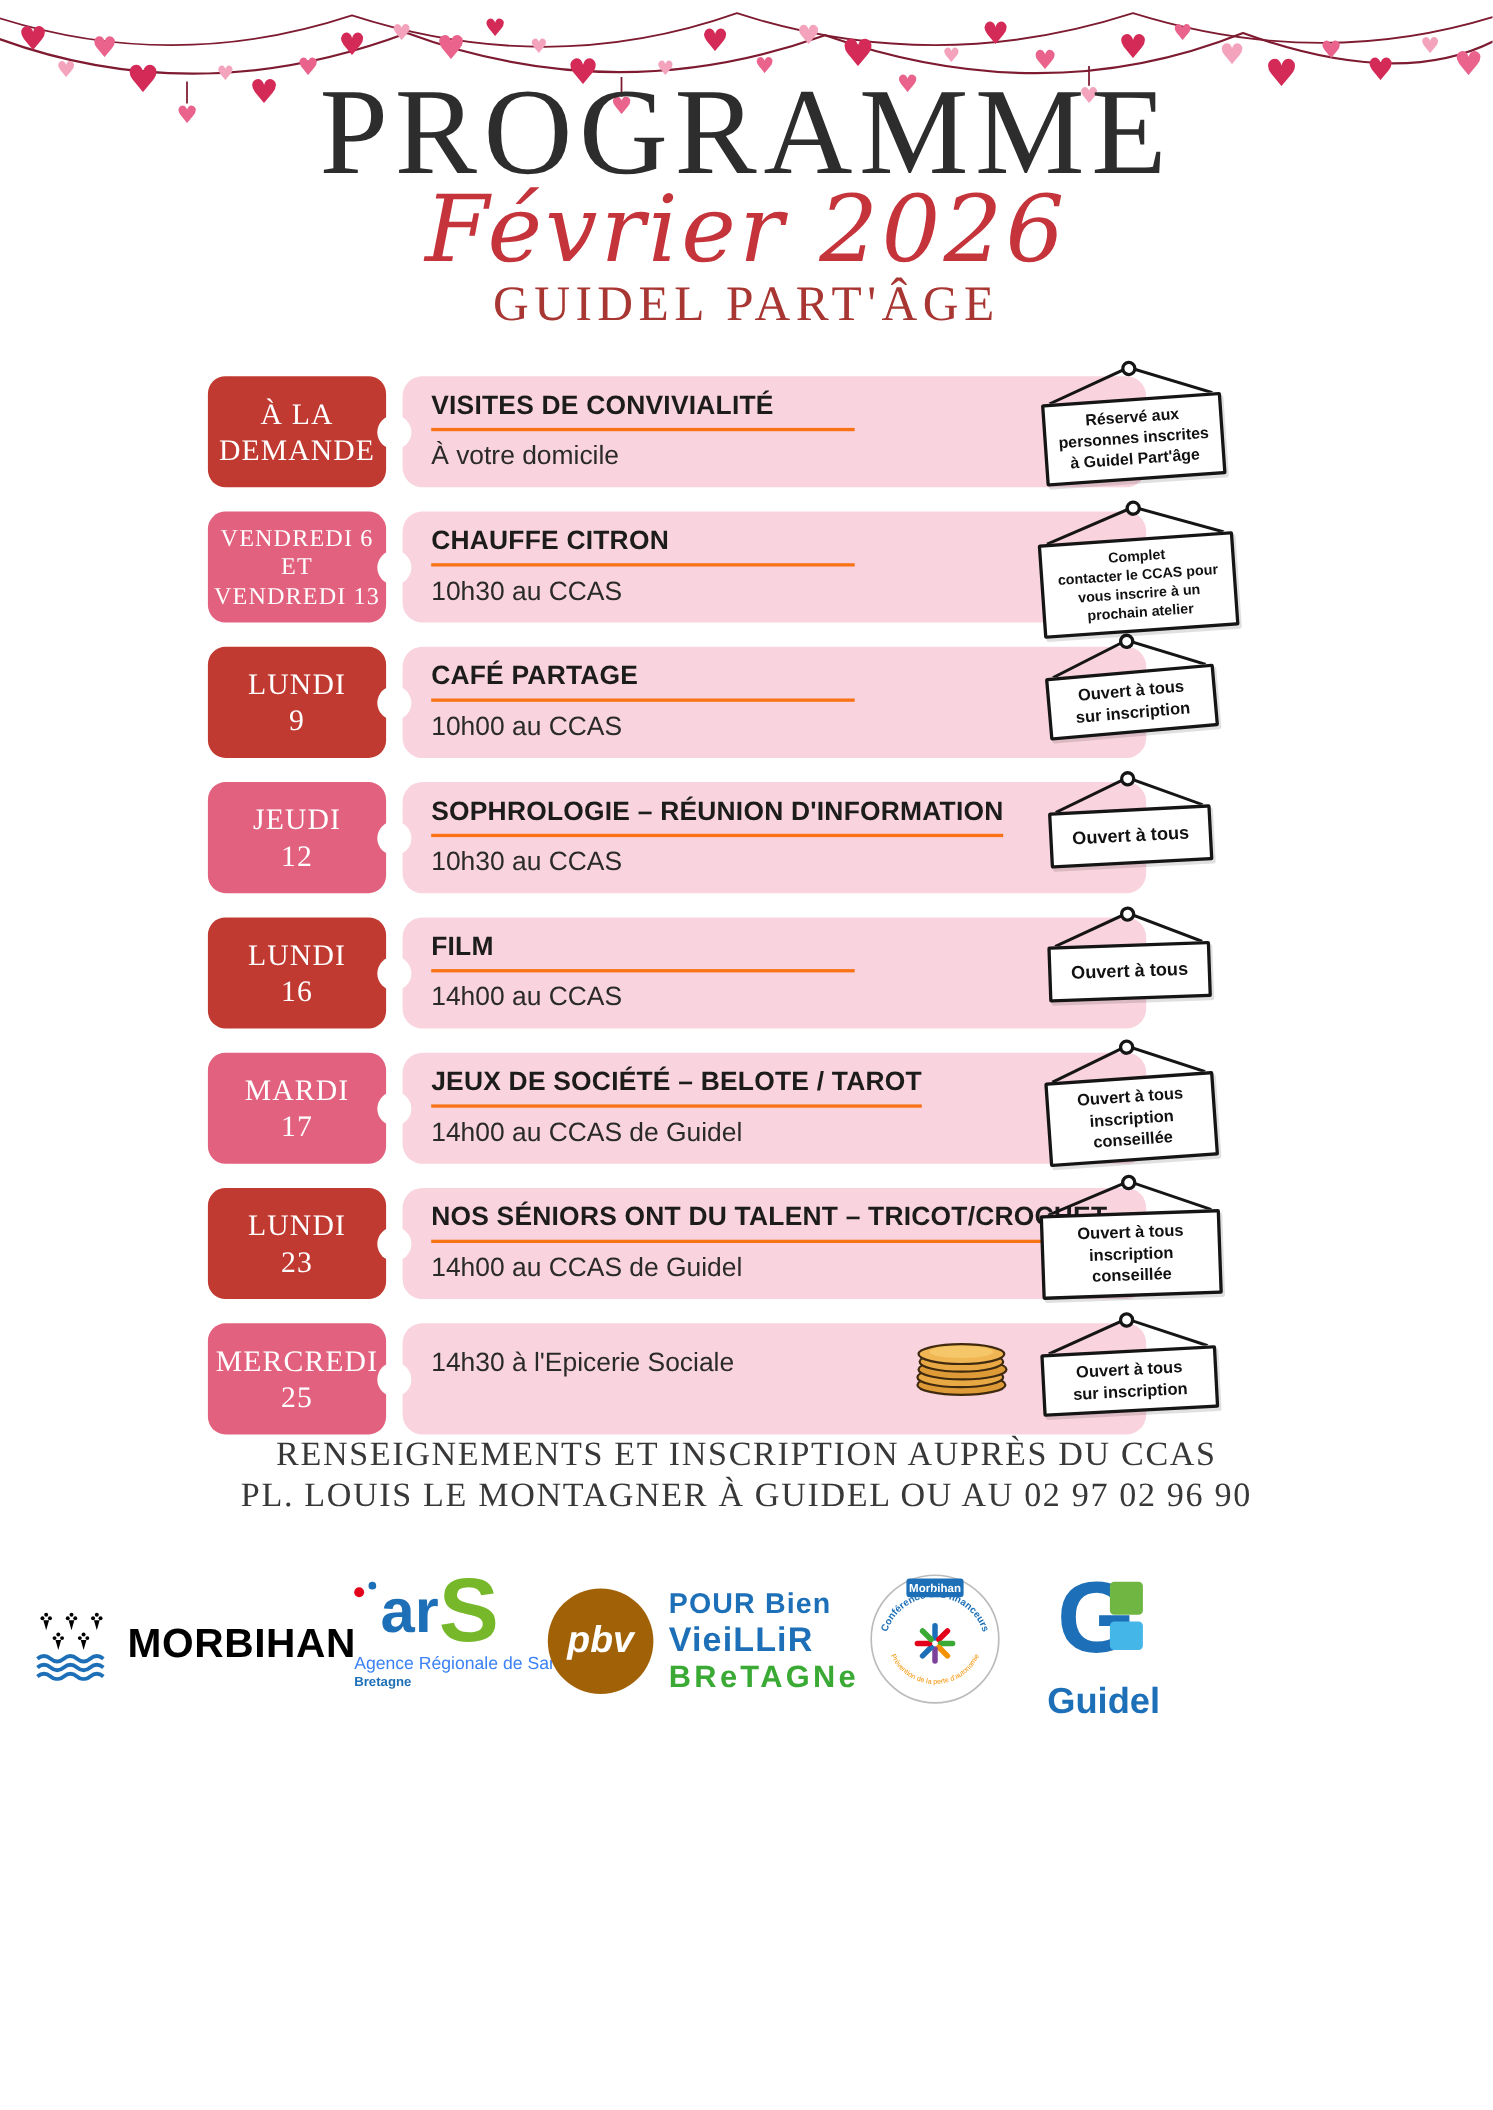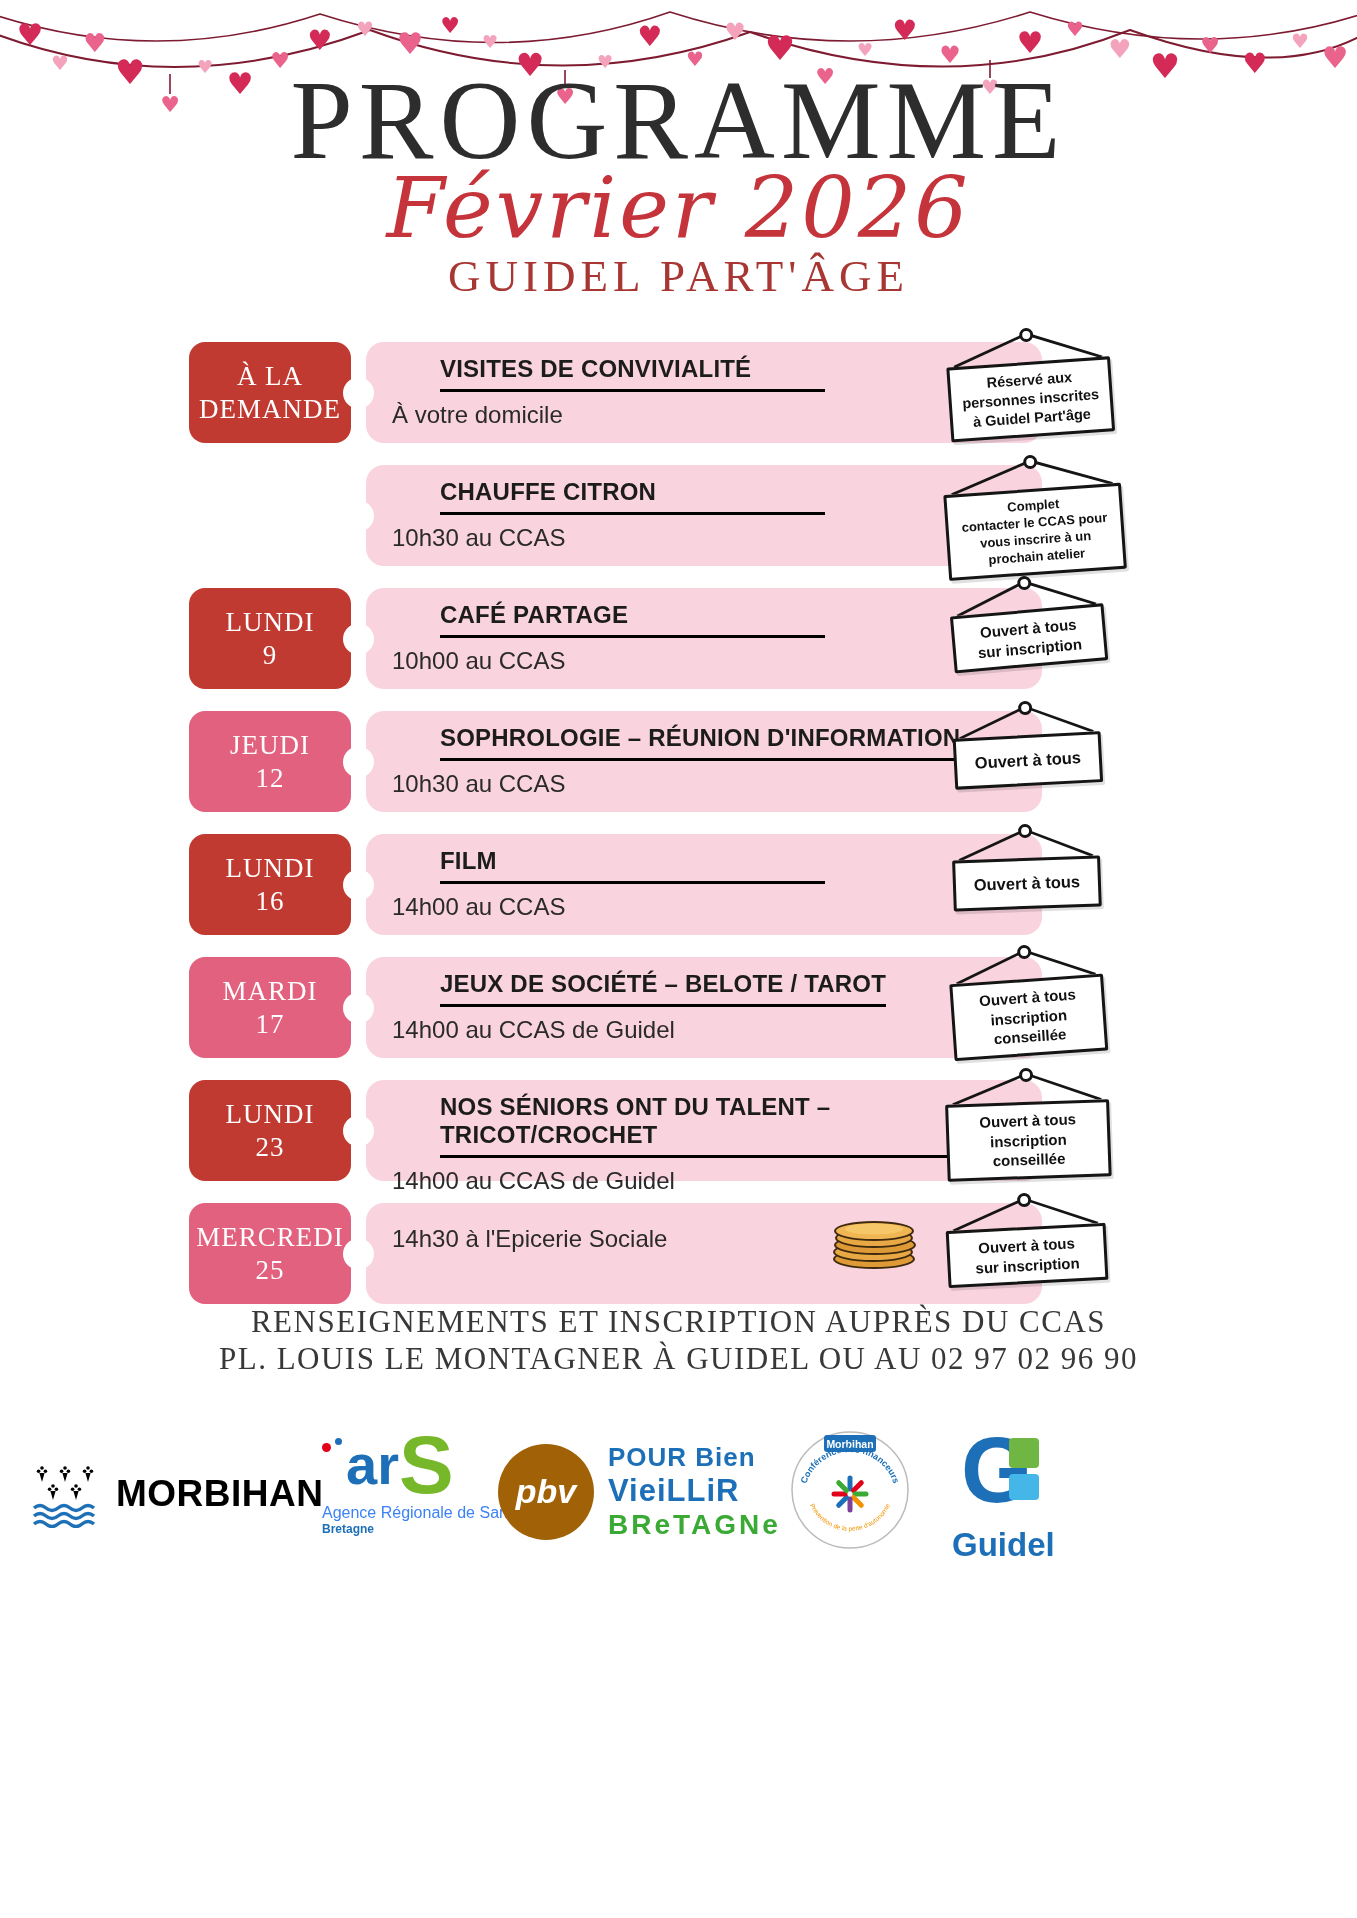--- a/index.html
+++ b/index.html
@@ -24,21 +24,21 @@
          font-family:"Liberation Serif", serif;font-size:27px;line-height:1.2;text-align:center;
          white-space:pre-line;letter-spacing:1px;}
   .badge.small{font-size:22px;}
   .bg-red{background:#c13a31;}
   .bg-pink{background:#e2617e;}
   .notch{position:absolute;left:304px;top:50%;transform:translateY(-50%);width:31px;height:31px;
          background:#fff;border-radius:50%;z-index:3;}
   .panel{position:absolute;left:327px;top:0;height:100%;width:676px;background:#f9d3dd;
          border-radius:18px;padding:13px 0 0 26px;box-sizing:border-box;}
   .etitle{display:inline-block;font-size:24px;font-weight:bold;color:#1c1c1c;letter-spacing:0.2px;
-          border-bottom:3px solid #000000;padding-bottom:6px;min-width:385px;margin-left:48px;}
+          border-bottom:3px solid #f97316;padding-bottom:6px;min-width:385px;}
   .edetail{margin-top:9px;font-size:24px;color:#2a2a2a;}
   .crepes{position:absolute;top:4px;right:118px;width:100px;height:64px;}
 
   
   .sign{position:absolute;z-index:5;text-align:center;transform-origin:50% 0;}
   .pin{position:absolute;top:-4px;left:50%;transform:translateX(-50%);width:8px;height:8px;
        border:3.5px solid #151515;border-radius:50%;background:#fff;z-index:2;}
   .strings{display:block;width:100%;height:30px;}
   .plate{background:#fff;border:3px solid #151515;padding:6px 4px;font-weight:bold;font-size:15px;
          line-height:1.3;color:#111;white-space:pre-line;box-shadow:2px 3px 0 rgba(0,0,0,0.12);
@@ -154,20 +154,23 @@
             <line x1="50" y1="2" x2="5" y2="30" stroke="#151515" stroke-width="2.5"></line>
             <line x1="50" y1="2" x2="95" y2="30" stroke="#151515" stroke-width="2.5"></line>
           </svg>
         <div class="plate">Réservé aux
 personnes inscrites
 à Guidel Part'âge</div>
       </div>
     </div>
 
     <div class="row">
+      <div class="badge bg-pink small">VENDREDI 6
+ET
+VENDREDI 13</div>
       <div class="notch"></div>
       <div class="panel">
         <div class="etitle">CHAUFFE CITRON</div>
         <div class="edetail">10h30 au CCAS</div>
       </div>
       <div class="sign s2">
         <span class="pin"></span>
         <svg class="strings" viewBox="0 0 100 30" preserveAspectRatio="none" xmlns="http://www.w3.org/2000/svg">
             <line x1="50" y1="2" x2="5" y2="30" stroke="#151515" stroke-width="2.5"></line>
             <line x1="50" y1="2" x2="95" y2="30" stroke="#151515" stroke-width="2.5"></line>

